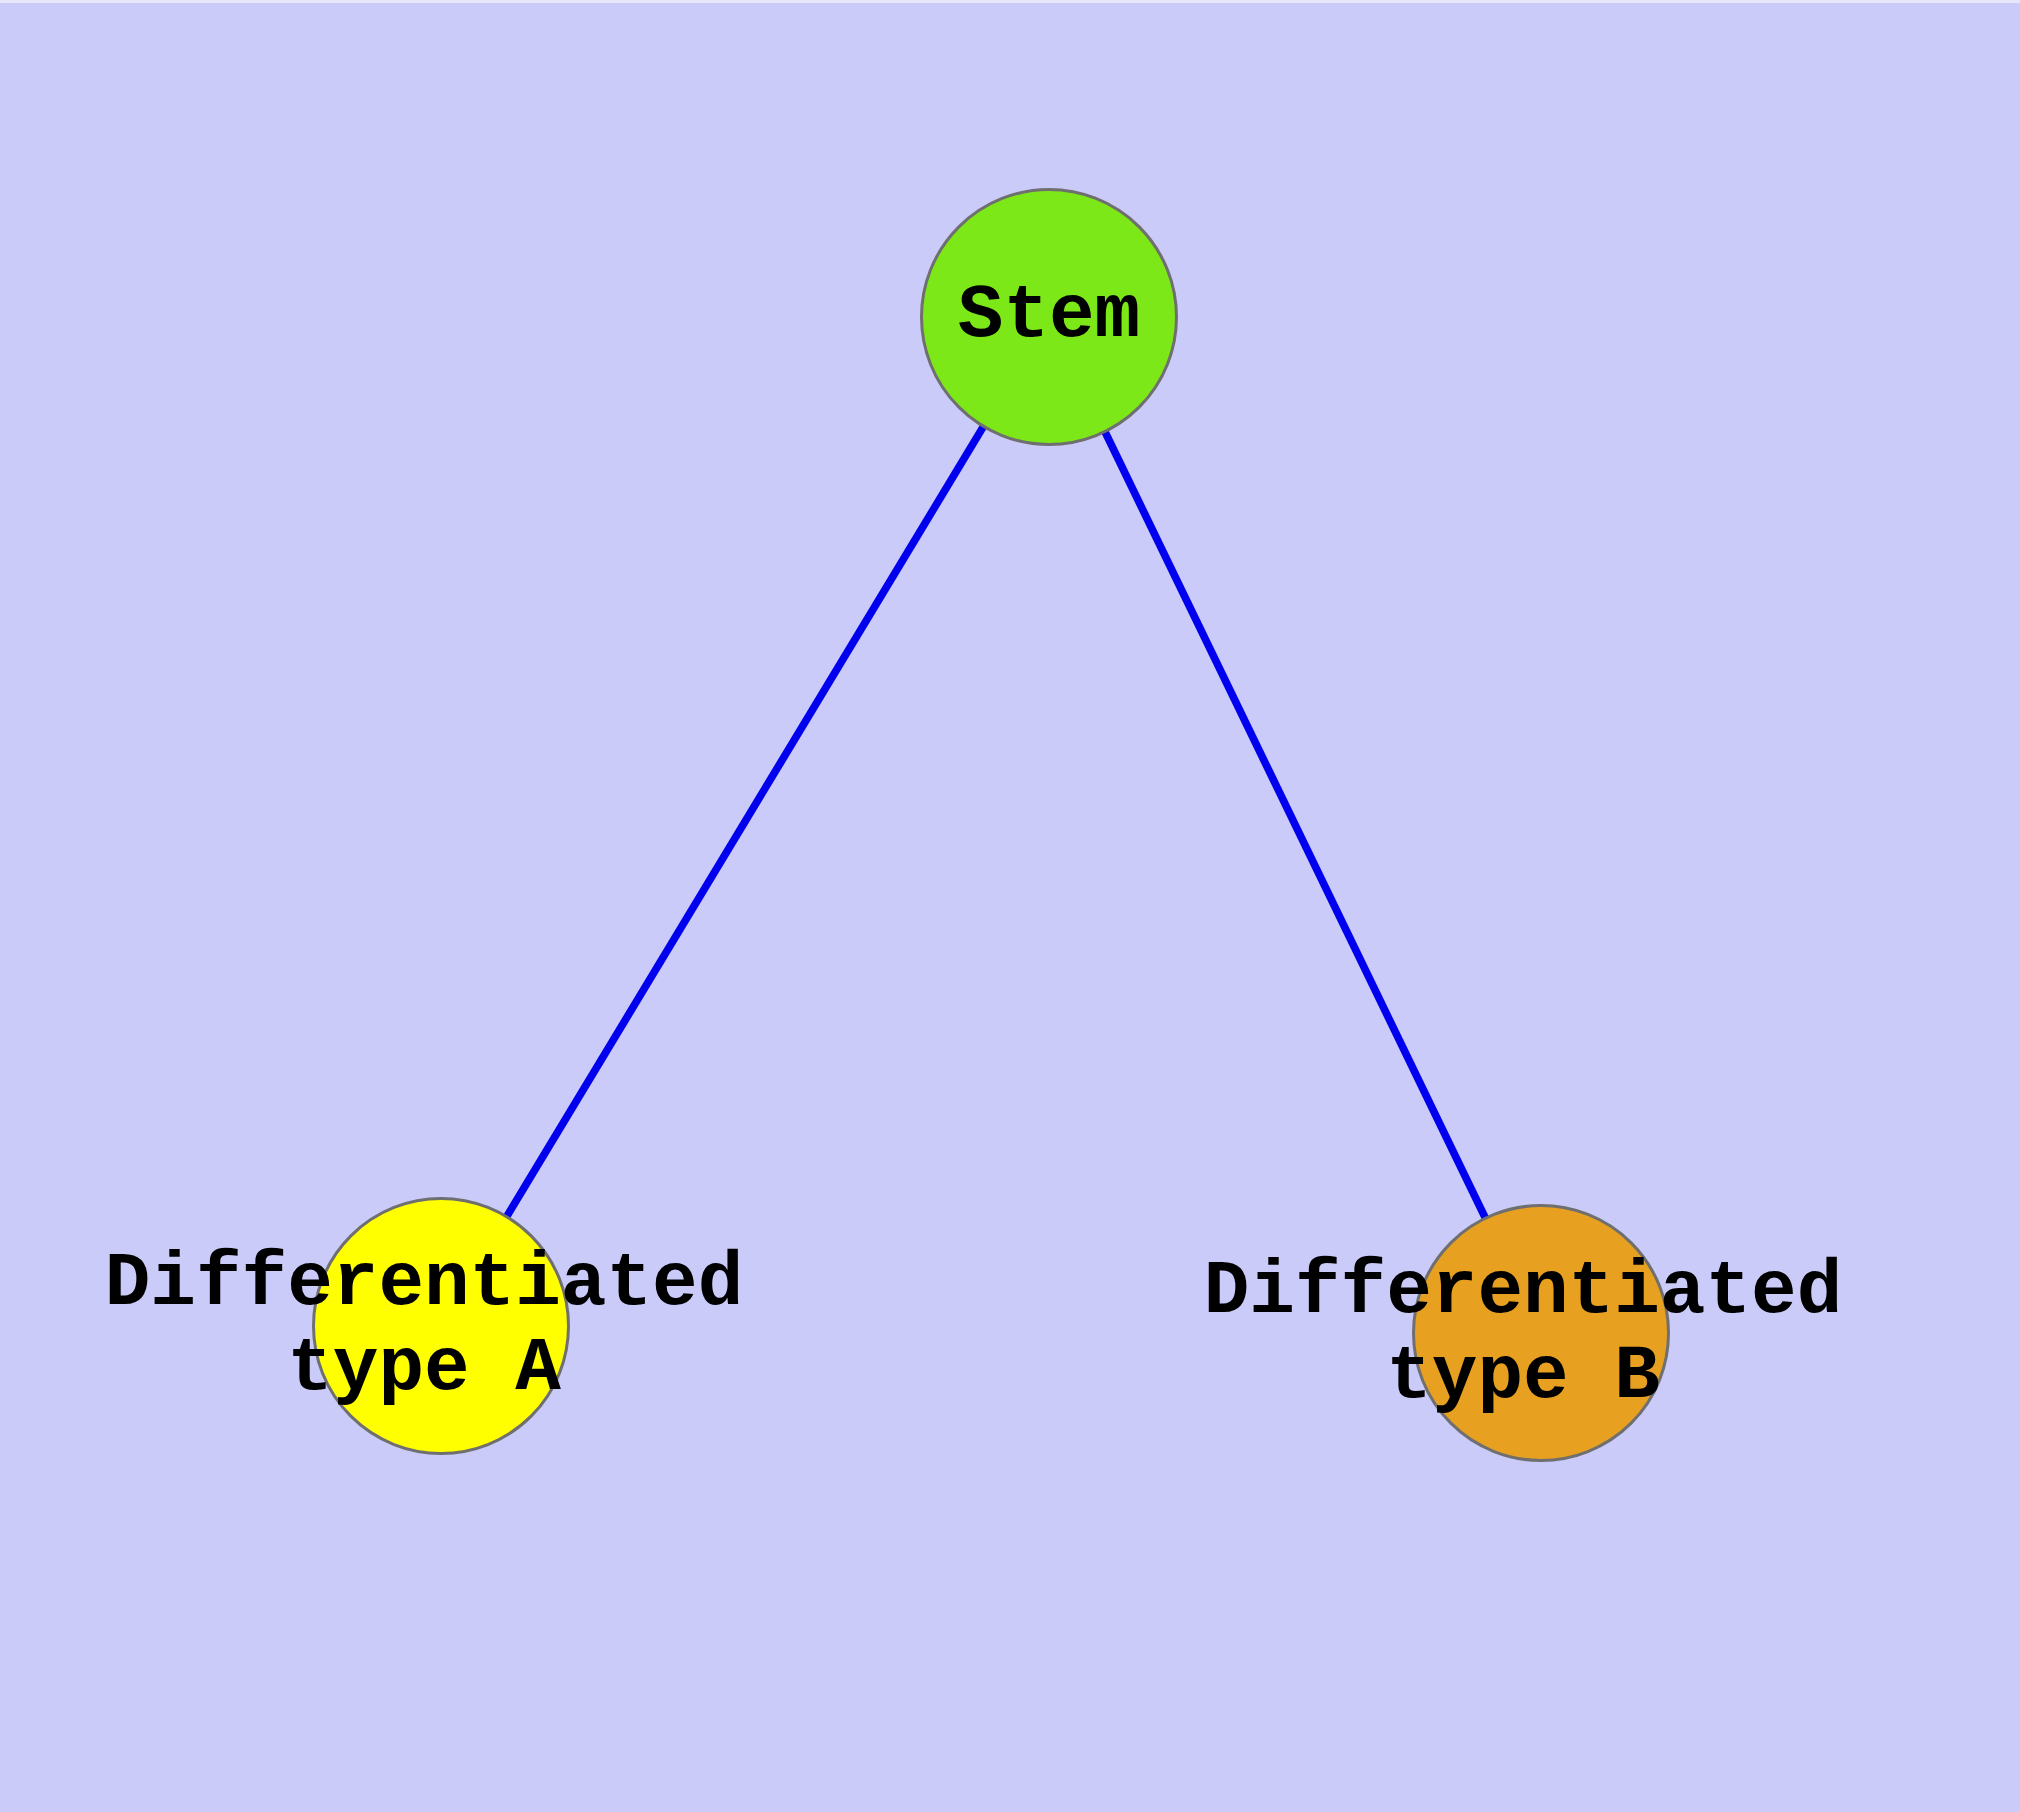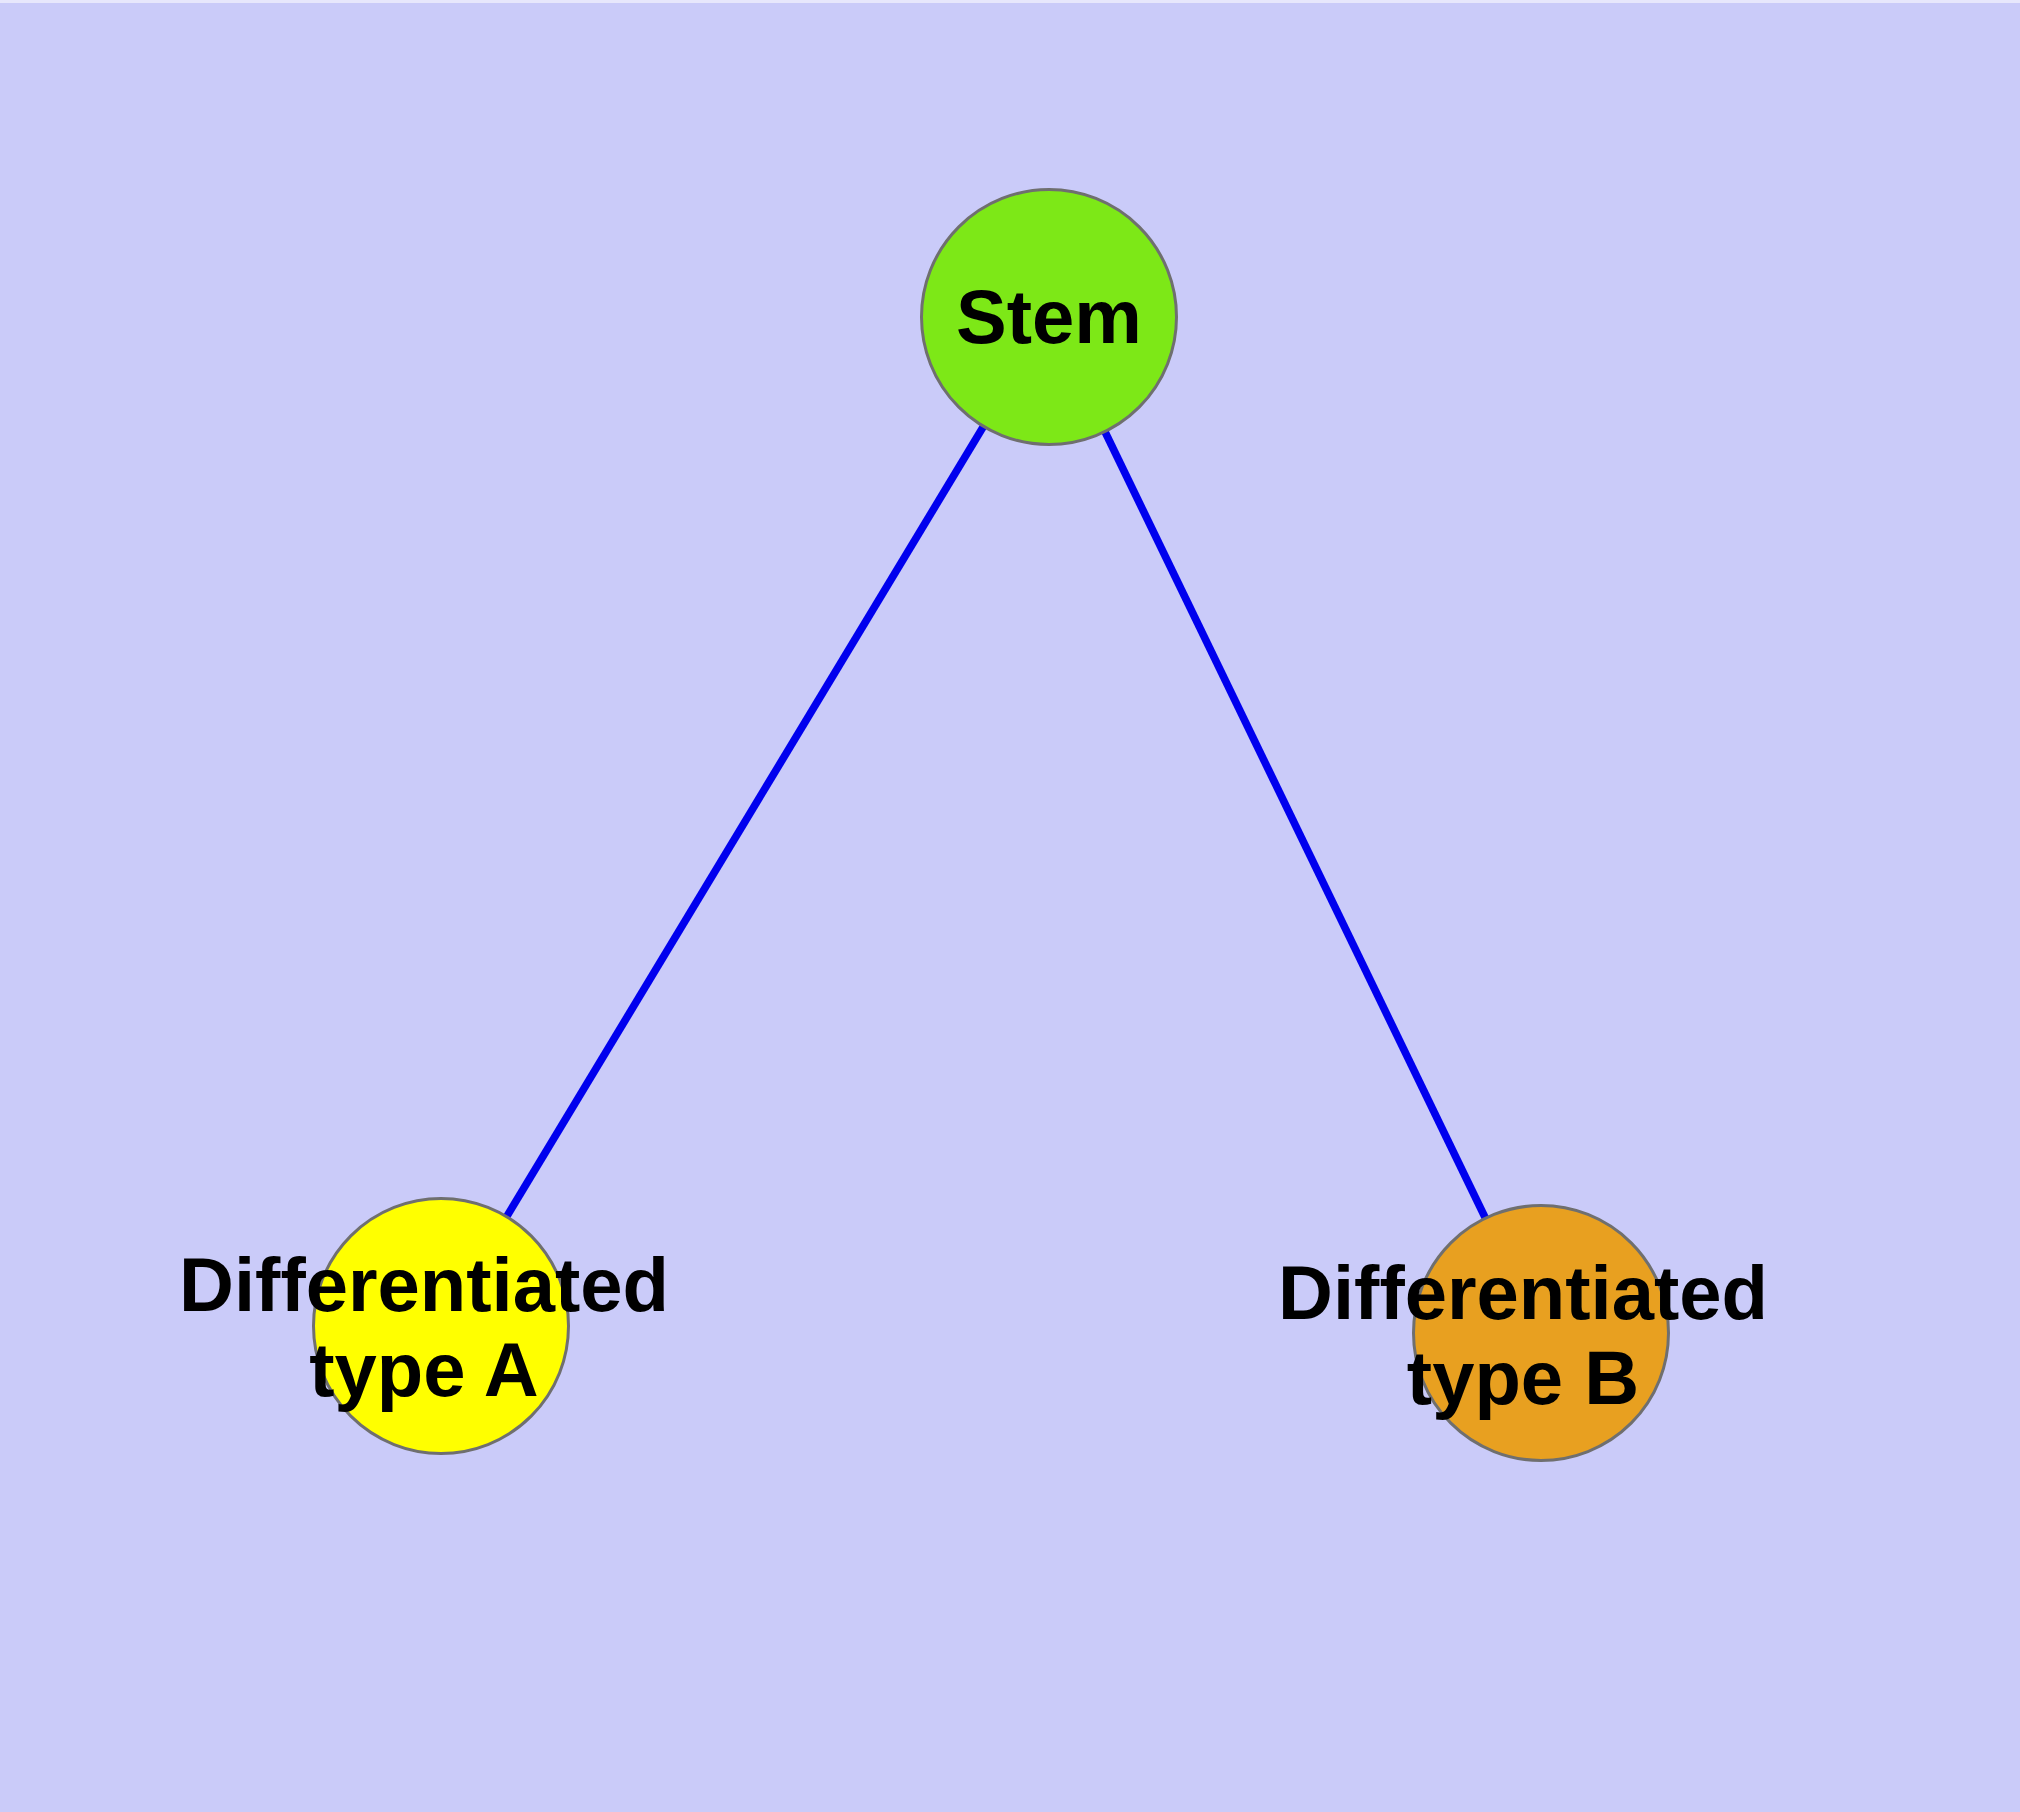--- a/index.html
+++ b/index.html
@@ -32,20 +32,21 @@
     position: absolute;
     transform: translate(-50%, -50%);
     text-align: center;
     white-space: pre-line;
     font-weight: bold;
     font-size: 76px;
     line-height: 1.12;
     letter-spacing: 0px;
     width: max-content;
     pointer-events: none;
+    font-family: Liberation Mono, monospace;
   }
   .top-edge-highlight {
     position: absolute;
     left: 0;
     top: 0;
     width: 100%;
     height: 3.4px;
     background: rgba(255,255,255,0.55);
   }
 </style>

